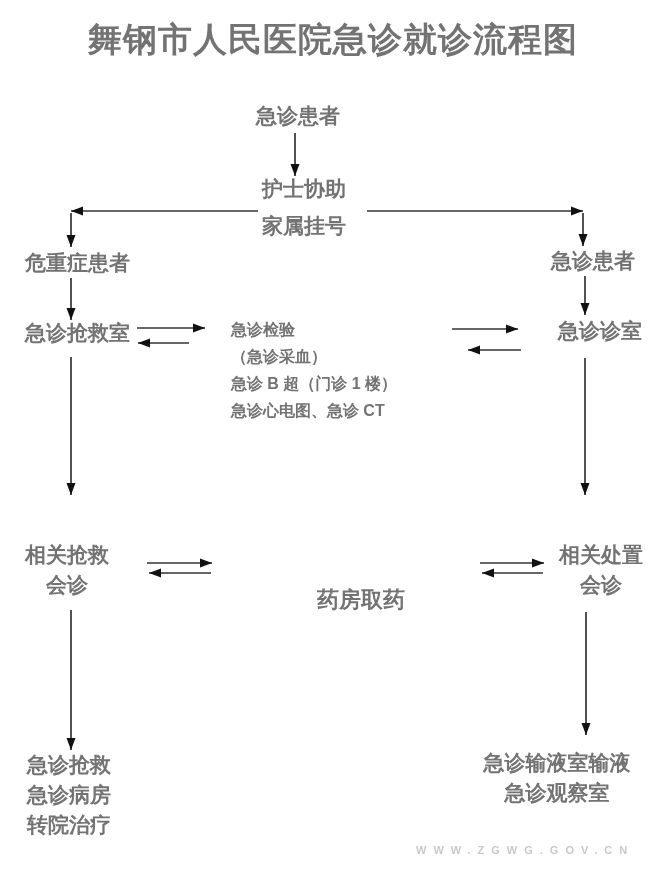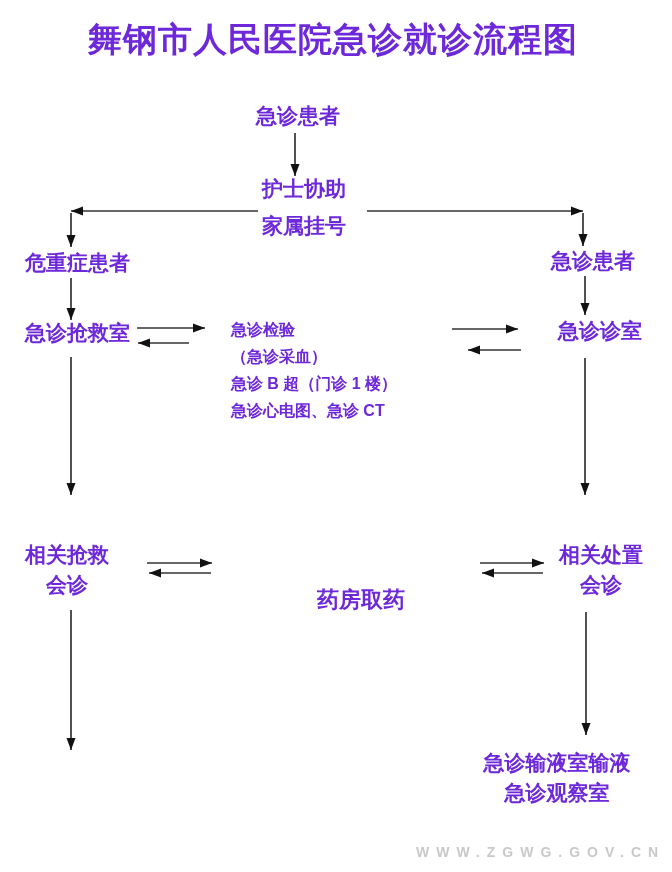--- a/index.html
+++ b/index.html
@@ -3,30 +3,30 @@
 <meta charset="utf-8">
 <style>
   html,body{margin:0;padding:0;background:#fff;}
   .canvas{
     position:relative;width:672px;height:872px;background:#ffffff;
     font-family:"Liberation Sans",sans-serif;overflow:hidden;
   }
   .arrows{position:absolute;left:0;top:0;width:672px;height:872px;}
   .arrows line{stroke:#333333;stroke-width:1.7;}
   .node{
-    position:absolute;font-weight:700;color:#6d28d9;
+    position:absolute;font-weight:700;color:#737373;
     white-space:nowrap;line-height:1;font-size:21px;
   }
   .cx{transform:translateX(-50%);text-align:center;}
   .title{font-size:34px;letter-spacing:1px;}
   .exam{font-size:16px;display:flex;flex-direction:column;gap:11px;align-items:flex-start;}
   .pharmacy{font-size:22px;}
   .stack{line-height:30px;}
   .watermark{
-    font-size:14px;font-weight:700;letter-spacing:7px;color:#c9c9c9;
+    font-size:11px;font-weight:700;letter-spacing:7px;color:#c9c9c9;
   }
 </style>
 </head>
 <body>
 
 <div class="canvas">
 
   <svg class="arrows" viewBox="0 0 672 872" xmlns="http://www.w3.org/2000/svg">
     <defs>
       <marker id="ah" markerUnits="userSpaceOnUse" markerWidth="13" markerHeight="10" refX="12" refY="5" orient="auto">
@@ -80,20 +80,25 @@
     <div>会诊</div>
   </div>
 
   <div class="node cx pharmacy" style="left:361px;top:549px;margin-top:40px;">药房取药</div>
 
   <div class="node cx stack" style="left:601px;top:540px;">
     <div>相关处置</div>
     <div>会诊</div>
   </div>
 
+  <div class="node stack" style="left:27px;top:750px;">
+    <div>急诊抢救</div>
+    <div>急诊病房</div>
+    <div>转院治疗</div>
+  </div>
 
   <div class="node cx stack" style="left:557px;top:748px;">
     <div>急诊输液室输液</div>
     <div>急诊观察室</div>
   </div>
 
   <div class="node watermark" style="left:416px;top:845px;">WWW.ZGWG.GOV.CN</div>
 
 </div>
 

